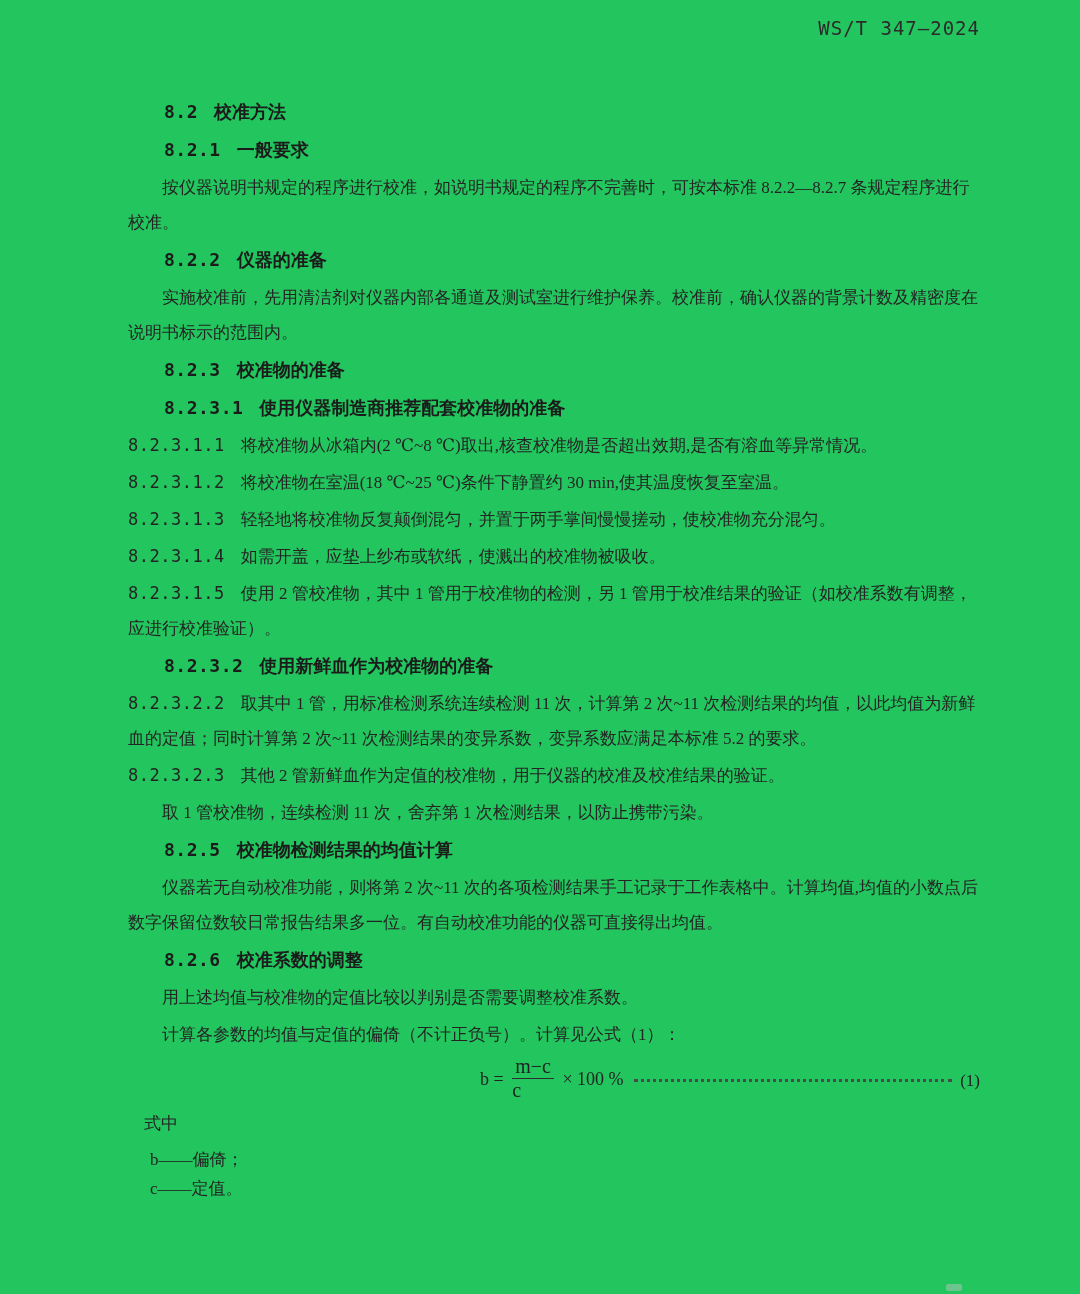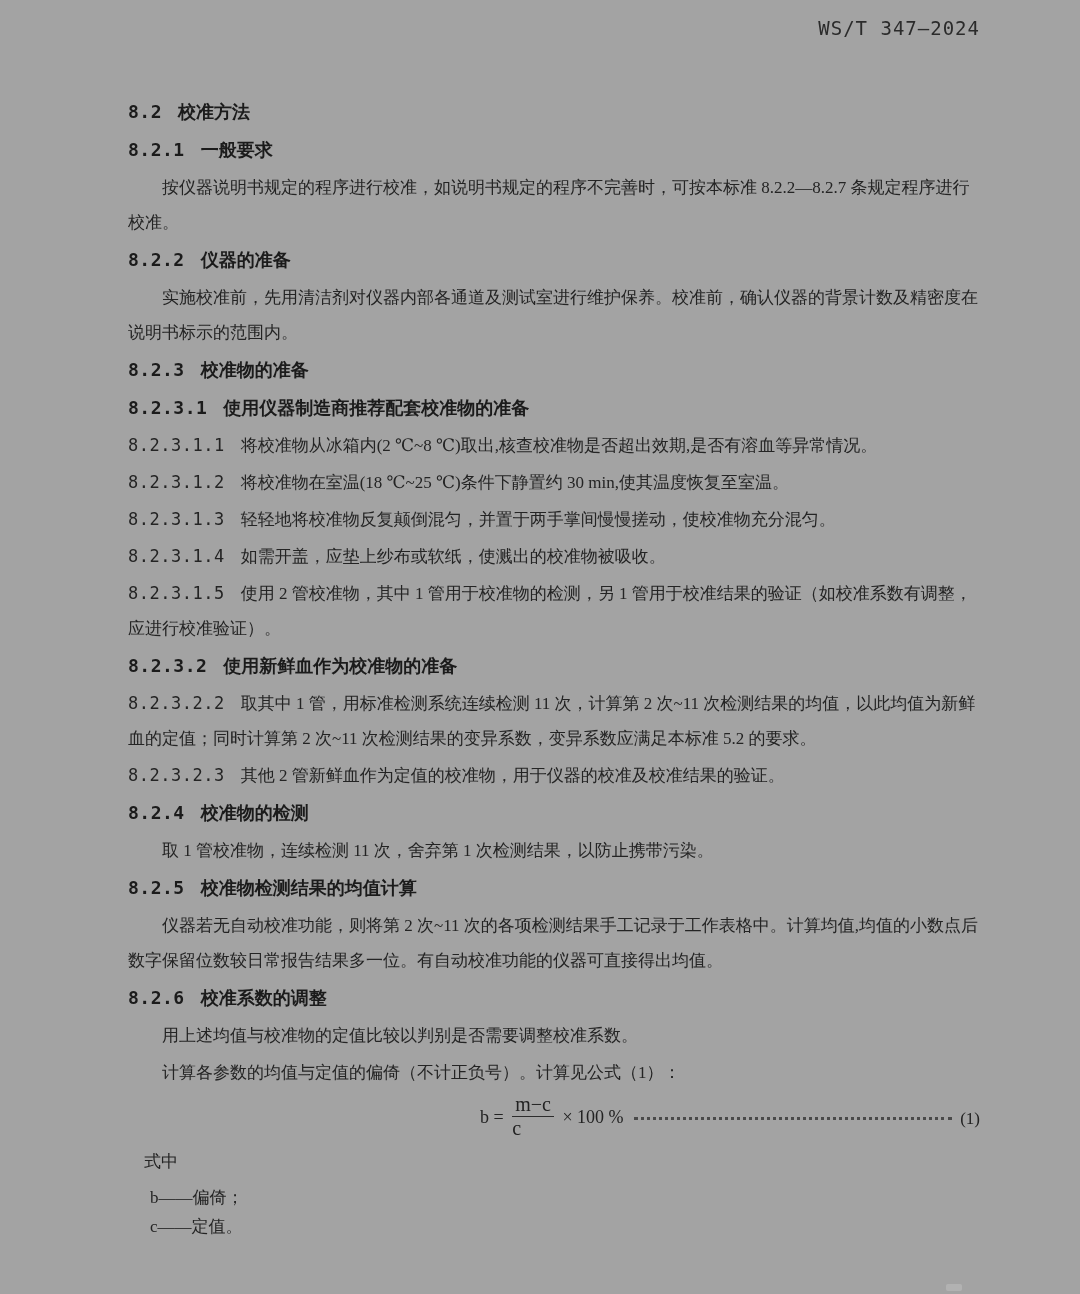--- a/index.html
+++ b/index.html
@@ -1,20 +1,20 @@
 <!DOCTYPE html>
 <html lang="zh"><head>
 <meta charset="utf-8">
 <style>
   html,body{margin:0;padding:0;background:#e9e9e9;}
   .page{
     position:relative;
     width:1080px;height:1294px;
     margin:0 auto;
-    background:#a3a3a3;
+    background:#22c55e;
     box-sizing:border-box;
     padding:16px 100px 0 128px;
     overflow:hidden;
     font-family:"Liberation Serif","DejaVu Serif",serif;
     font-size:17px;
     color:#242424;
   }
   .stdhead{
     text-align:right;
     font-family:"DejaVu Sans Mono","Liberation Mono",monospace;
@@ -22,20 +22,21 @@
     line-height:24px;
     color:#2b2b2b;
     letter-spacing:1px;
   }
   .content > *{margin:2px 0 0;line-height:35px;}
   .h{
     font-family:"Liberation Sans","DejaVu Sans",sans-serif;
     font-weight:700;
     font-size:18px;
     color:#1b1b1b;
+    margin-left:36px;
   }
   .h.first{margin-top:54px;}
   .num{
     font-family:"DejaVu Sans Mono","Liberation Mono",monospace;
     margin-right:16px;
     letter-spacing:0.5px;
   }
   .h .num{font-weight:700;}
   .p{text-indent:2em;}
   .np{text-indent:0;}
@@ -137,23 +138,20 @@
 
 
     <p class="np">
       <span class="num">8.2.3.2.2</span><span>取其中 1 管，用标准检测系统连续检测 11 次，计算第 2 次~11 次检测结果的均值，以此均值为新鲜血的定值；同时计算第 2 次~11 次检测结果的变异系数，变异系数应满足本标准 5.2 的要求。</span>
     </p>
 
     <p class="np">
       <span class="num">8.2.3.2.3</span><span>其他 2 管新鲜血作为定值的校准物，用于仪器的校准及校准结果的验证。</span>
     </p>
 
-    <div class="h">
-      <span class="num">8.2.4</span><span class="ht">校准物的检测</span>
-    </div>
 
     <p class="p">取 1 管校准物，连续检测 11 次，舍弃第 1 次检测结果，以防止携带污染。</p>
 
     <div class="h">
       <span class="num">8.2.5</span><span class="ht">校准物检测结果的均值计算</span>
     </div>
 
     <p class="p">仪器若无自动校准功能，则将第 2 次~11 次的各项检测结果手工记录于工作表格中。计算均值,均值的小数点后数字保留位数较日常报告结果多一位。有自动校准功能的仪器可直接得出均值。</p>
 
     <div class="h">

